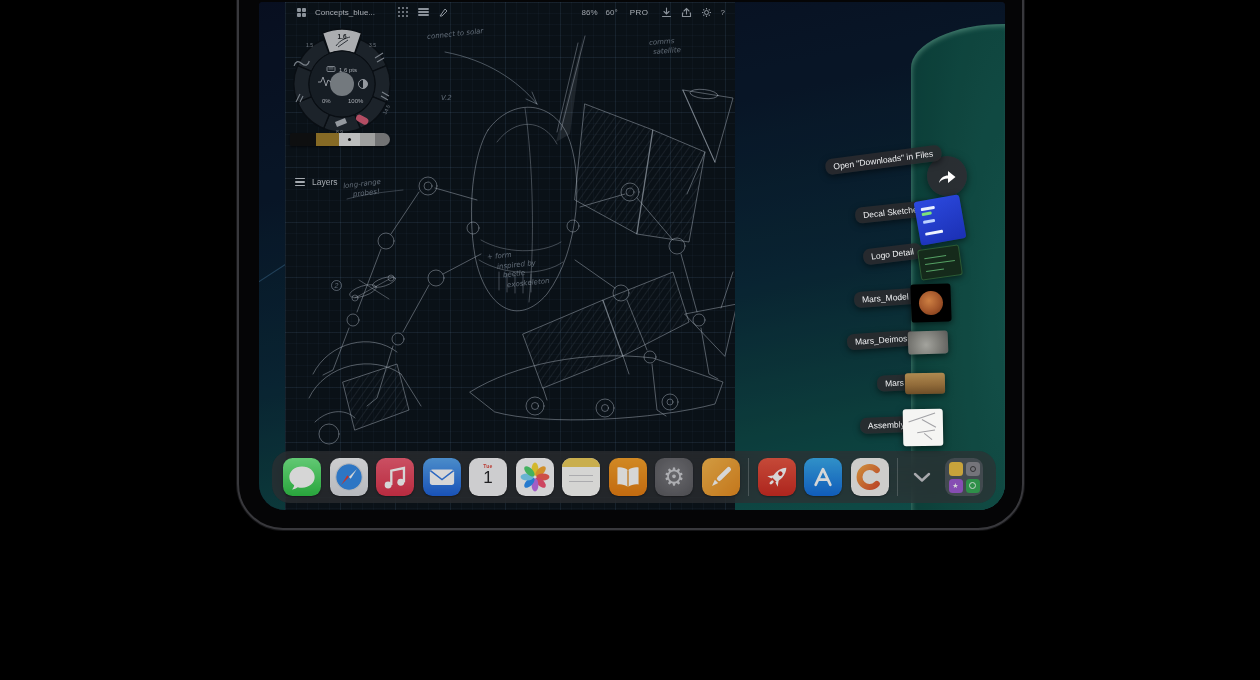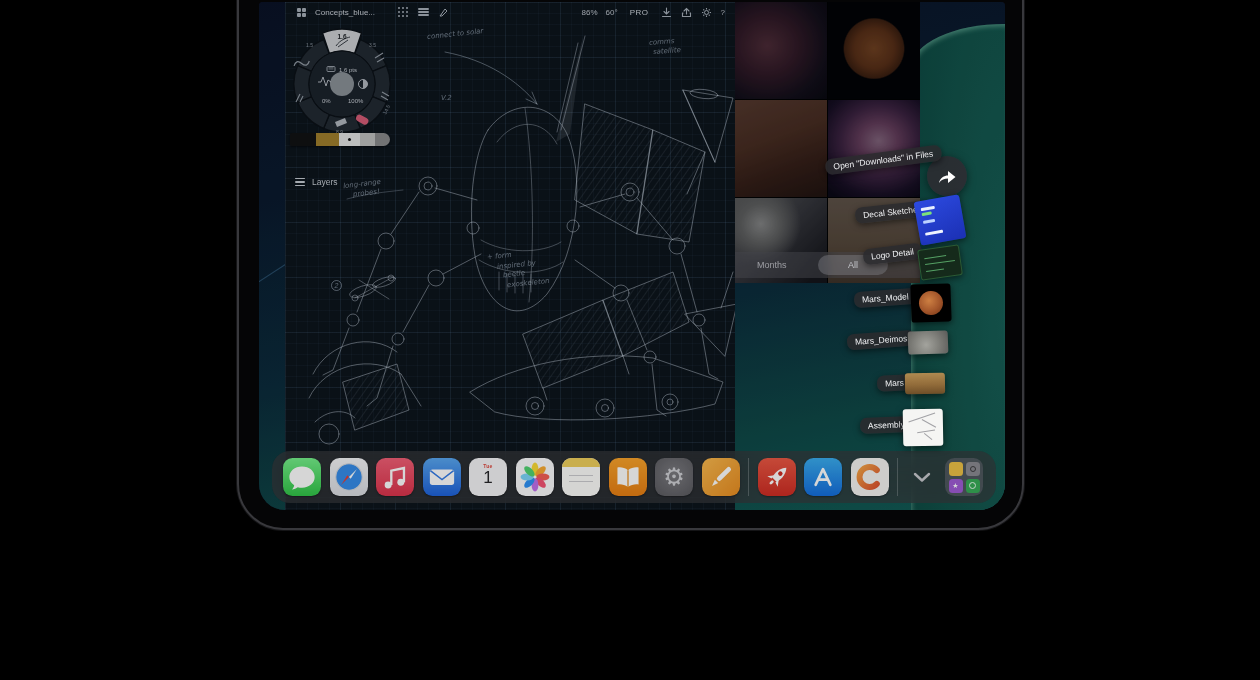--- a/index.html
+++ b/index.html
@@ -381,34 +381,20 @@
       <div class="layers-row">
         <span class="burger">
             <i></i>
             <i></i>
             <i></i>
           </span>
         <span>Layers</span>
       </div>
     </div>
 
-    <div class="photos">
-      <div class="photo-grid">
-        <div class="photo ph-nebula"></div>
-        <div class="photo ph-mars-globe"></div>
-        <div class="photo ph-mars-surface" style="background:linear-gradient(160deg,#8a5a44 0%,#74462f 40%,#542e1e 68%,#321c12 100%)"></div>
-        <div class="photo ph-orion"></div>
-        <div class="photo ph-voyager"></div>
-        <div class="photo ph-rover"></div>
-      </div>
-      <div class="photos-tabbar">
-        <span class="tab-months">Months</span>
-        <span class="tab-all-pill">All</span>
-      </div>
-    </div>
 
     <div class="dim"></div>
 
     <div class="dock">
       <div class="app ic-messages">
         <svg viewBox="0 0 36 36">
             <path d="M18,8 C11,8 6,12.5 6,18 C6,21.2 7.8,24 10.6,25.7 C10.4,27.1 9.6,28.7 8.4,29.9 C10.6,29.7 12.6,28.8 14,27.7 C15.3,28 16.6,28.2 18,28.2 C25,28.2 30,23.7 30,18.1 C30,12.5 25,8 18,8 Z" fill="#fff"></path>
           </svg>
       </div>
       <div class="app ic-safari">

